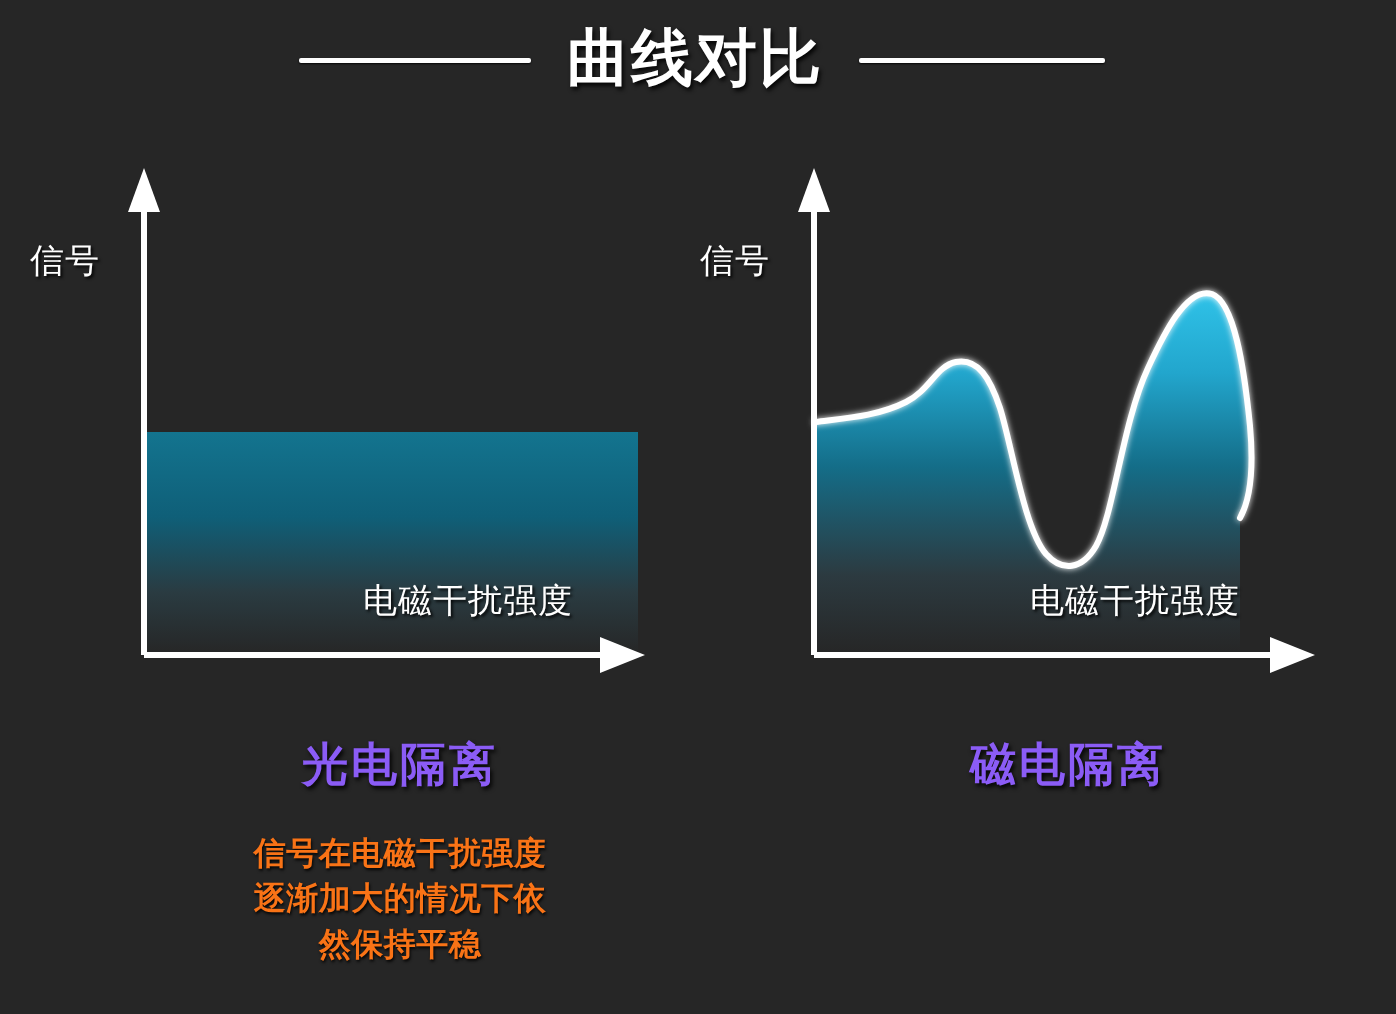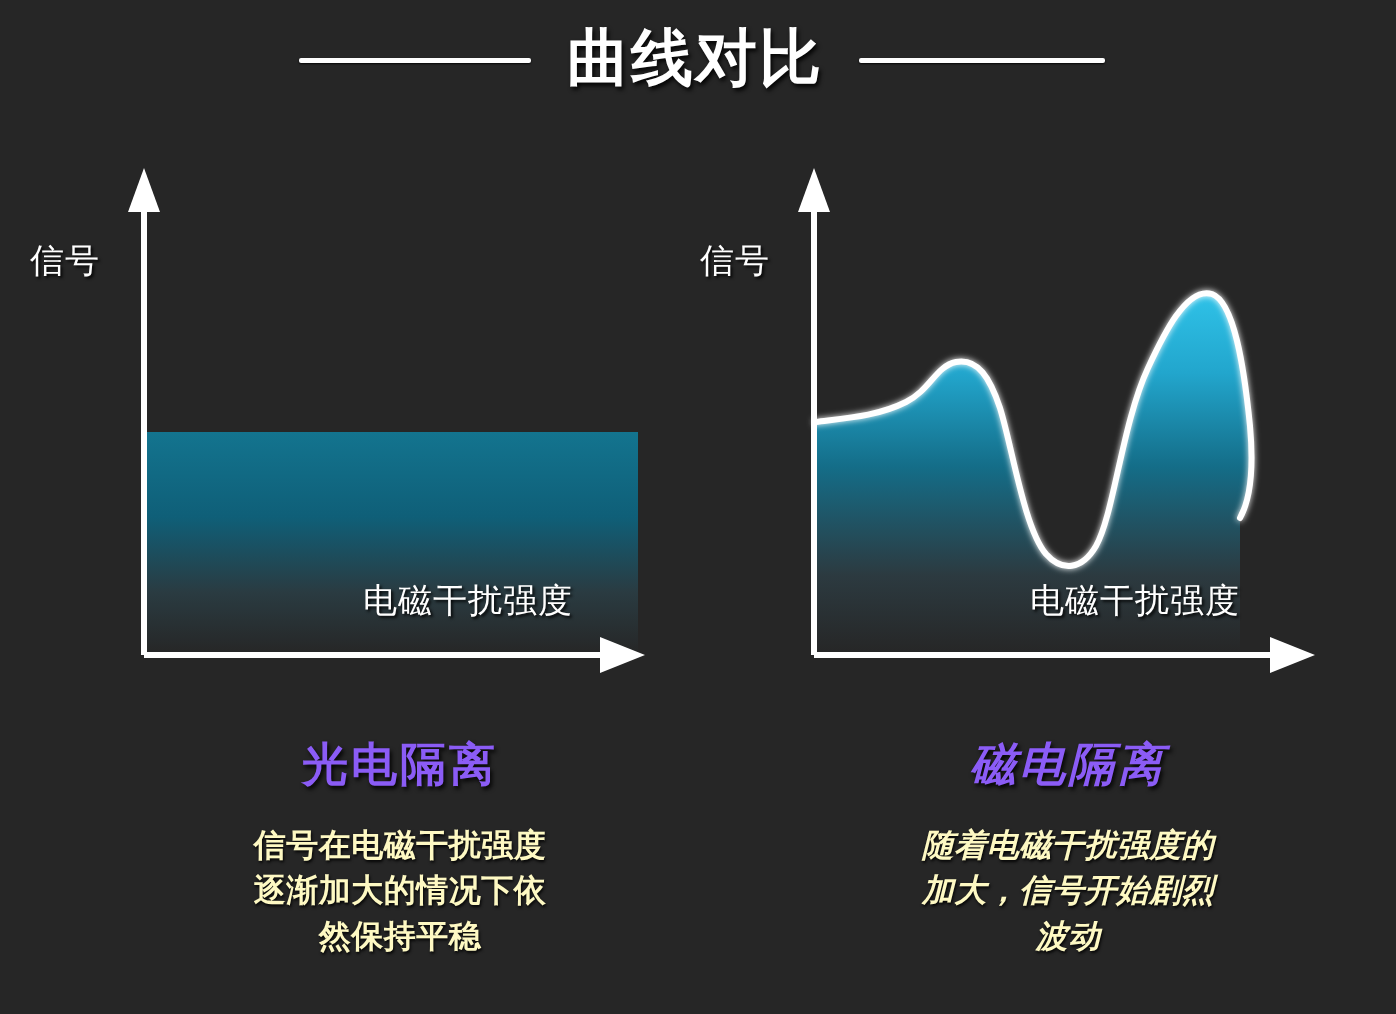--- a/index.html
+++ b/index.html
@@ -73,33 +73,33 @@
   .x-label-l { left: 363px; top: 578px; }
   .x-label-r { left: 1030px; top: 578px; }
 
   
   .caption-block {
     position: absolute;
     width: 480px;
     text-align: center;
   }
   .caption-left  { left: 160px; top: 738px; }
-  .caption-right { left: 828px; top: 738px; font-style: italic; }
+  .caption-right { left: 828px; top: 738px; }
 
   .caption-title {
     color: #8b5cf6;
     font-size: 46px;
     font-weight: bold;
     letter-spacing: 3px;
     line-height: 1.15;
     text-shadow: 2px 3px 4px rgba(0,0,0,0.9);
   }
   .caption-desc {
-    margin-top: 32px;
-    color: #fef9c3;
+    margin-top: 40px;
+    color: #f97316;
     font-size: 32px;
     font-weight: bold;
     line-height: 1.42;
     letter-spacing: 0.5px;
     text-shadow: 1px 2px 3px rgba(0,0,0,0.9);
     white-space: pre-line;
   }
 </style>
 </head>
 <body>
@@ -200,18 +200,15 @@
 
   <div class="caption-block caption-left">
     <div class="caption-title">光电隔离</div>
     <div class="caption-desc">信号在电磁干扰强度
 逐渐加大的情况下依
 然保持平稳</div>
   </div>
 
   <div class="caption-block caption-right">
     <div class="caption-title">磁电隔离</div>
-    <div class="caption-desc">随着电磁干扰强度的
-加大，信号开始剧烈
-波动</div>
   </div>
 
 </div>
 
 </body></html>

